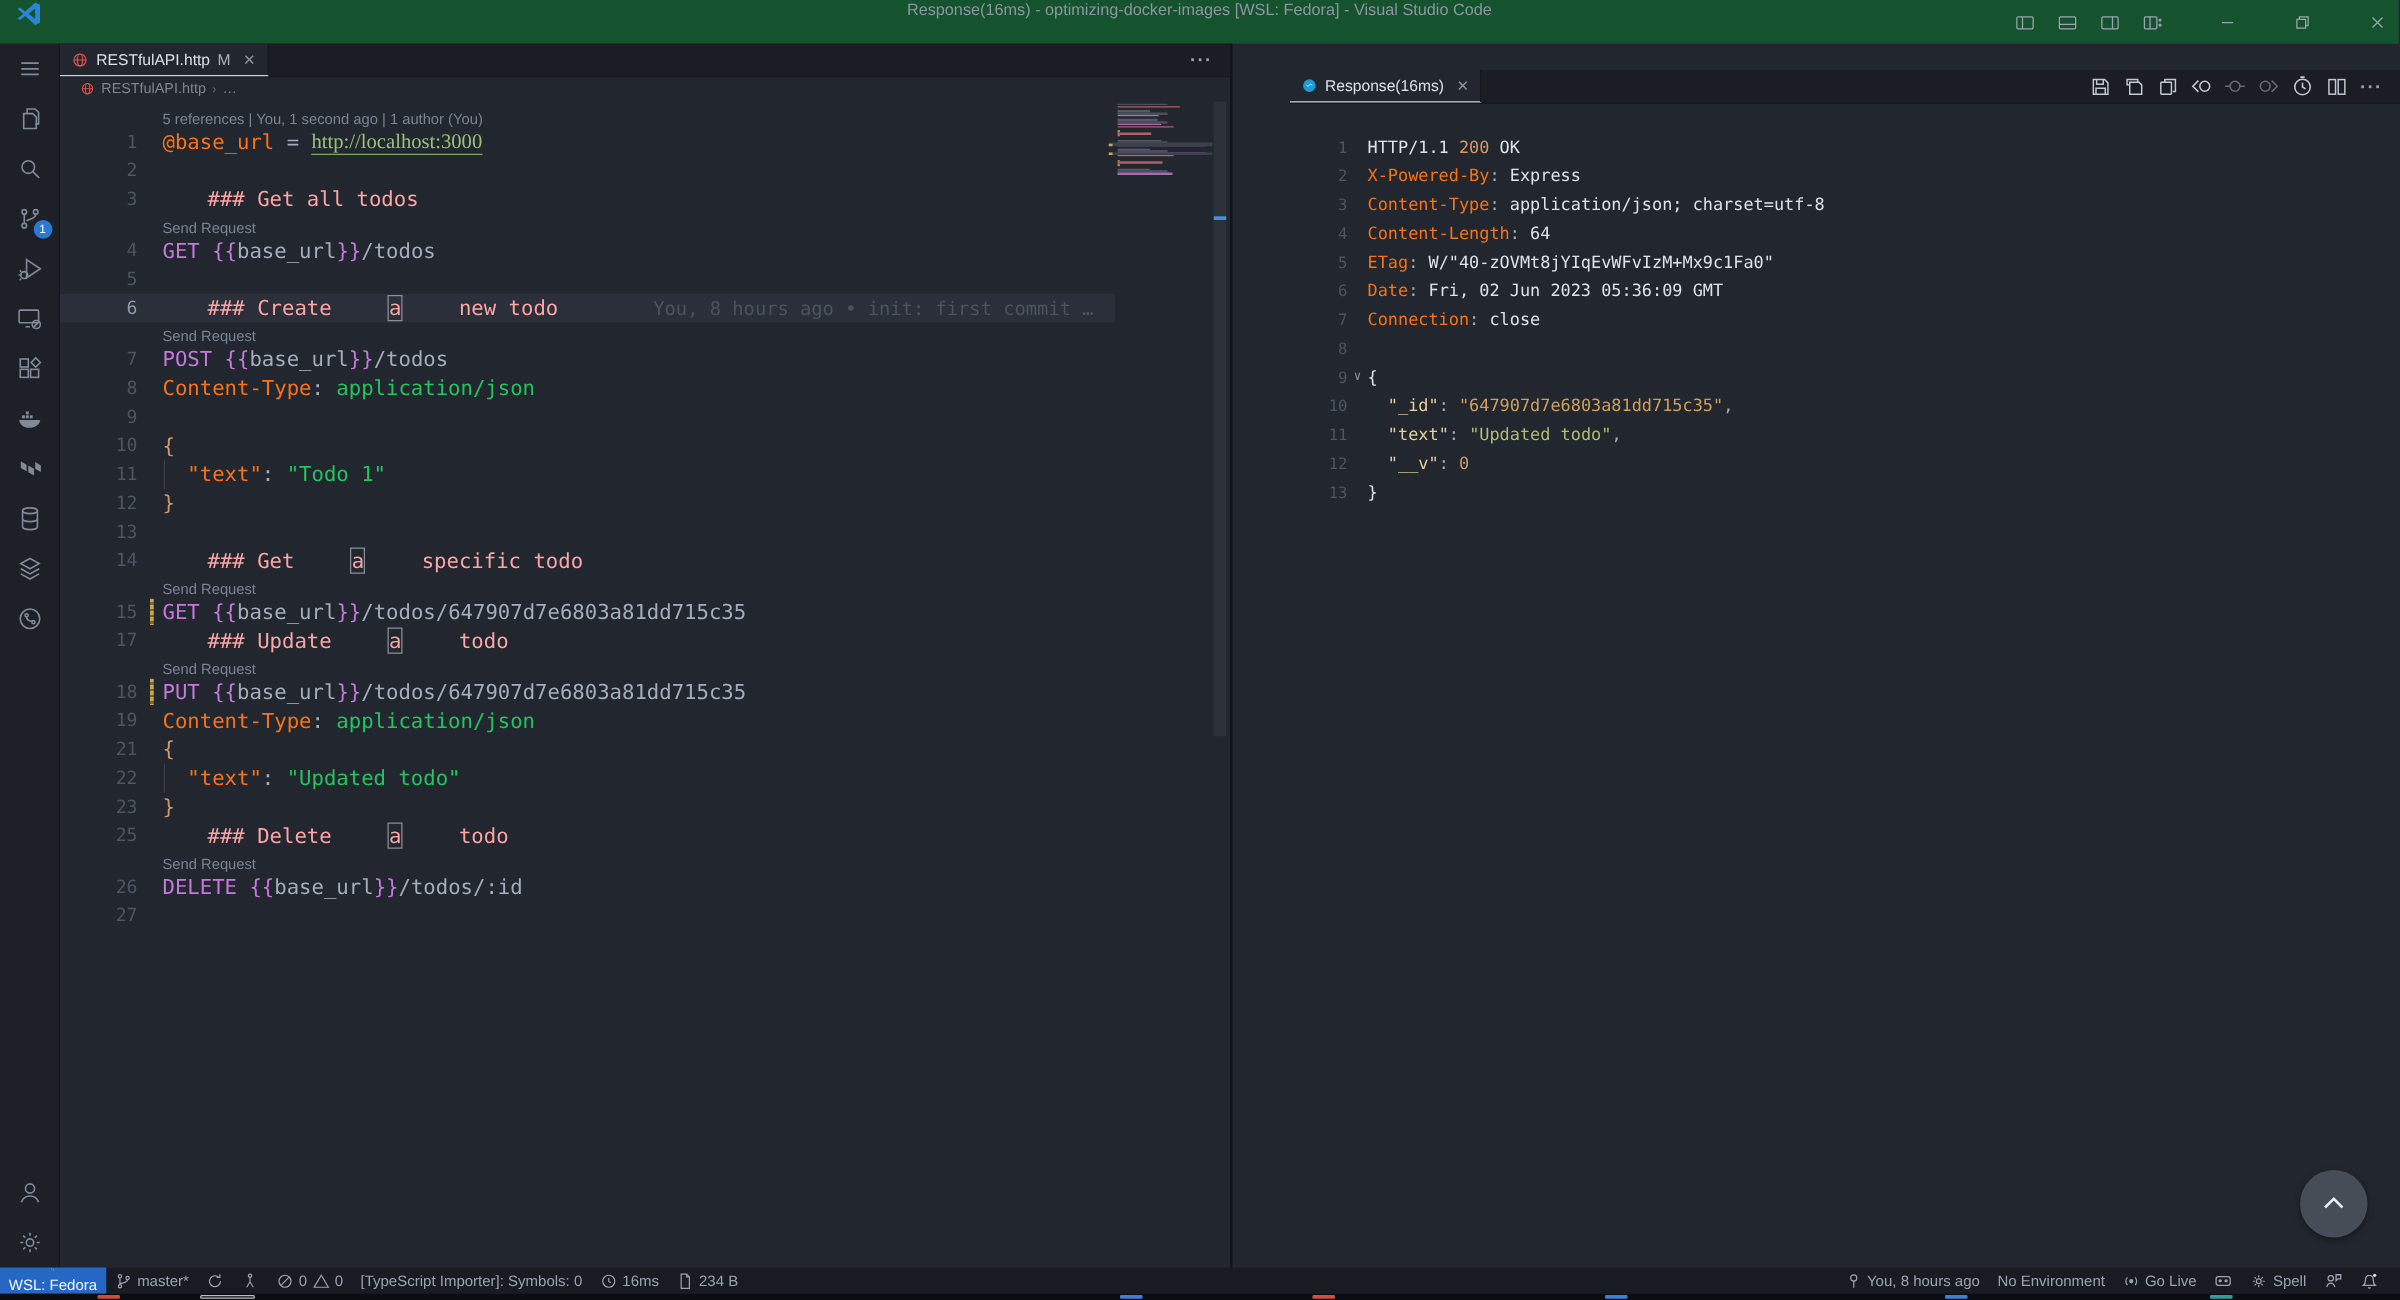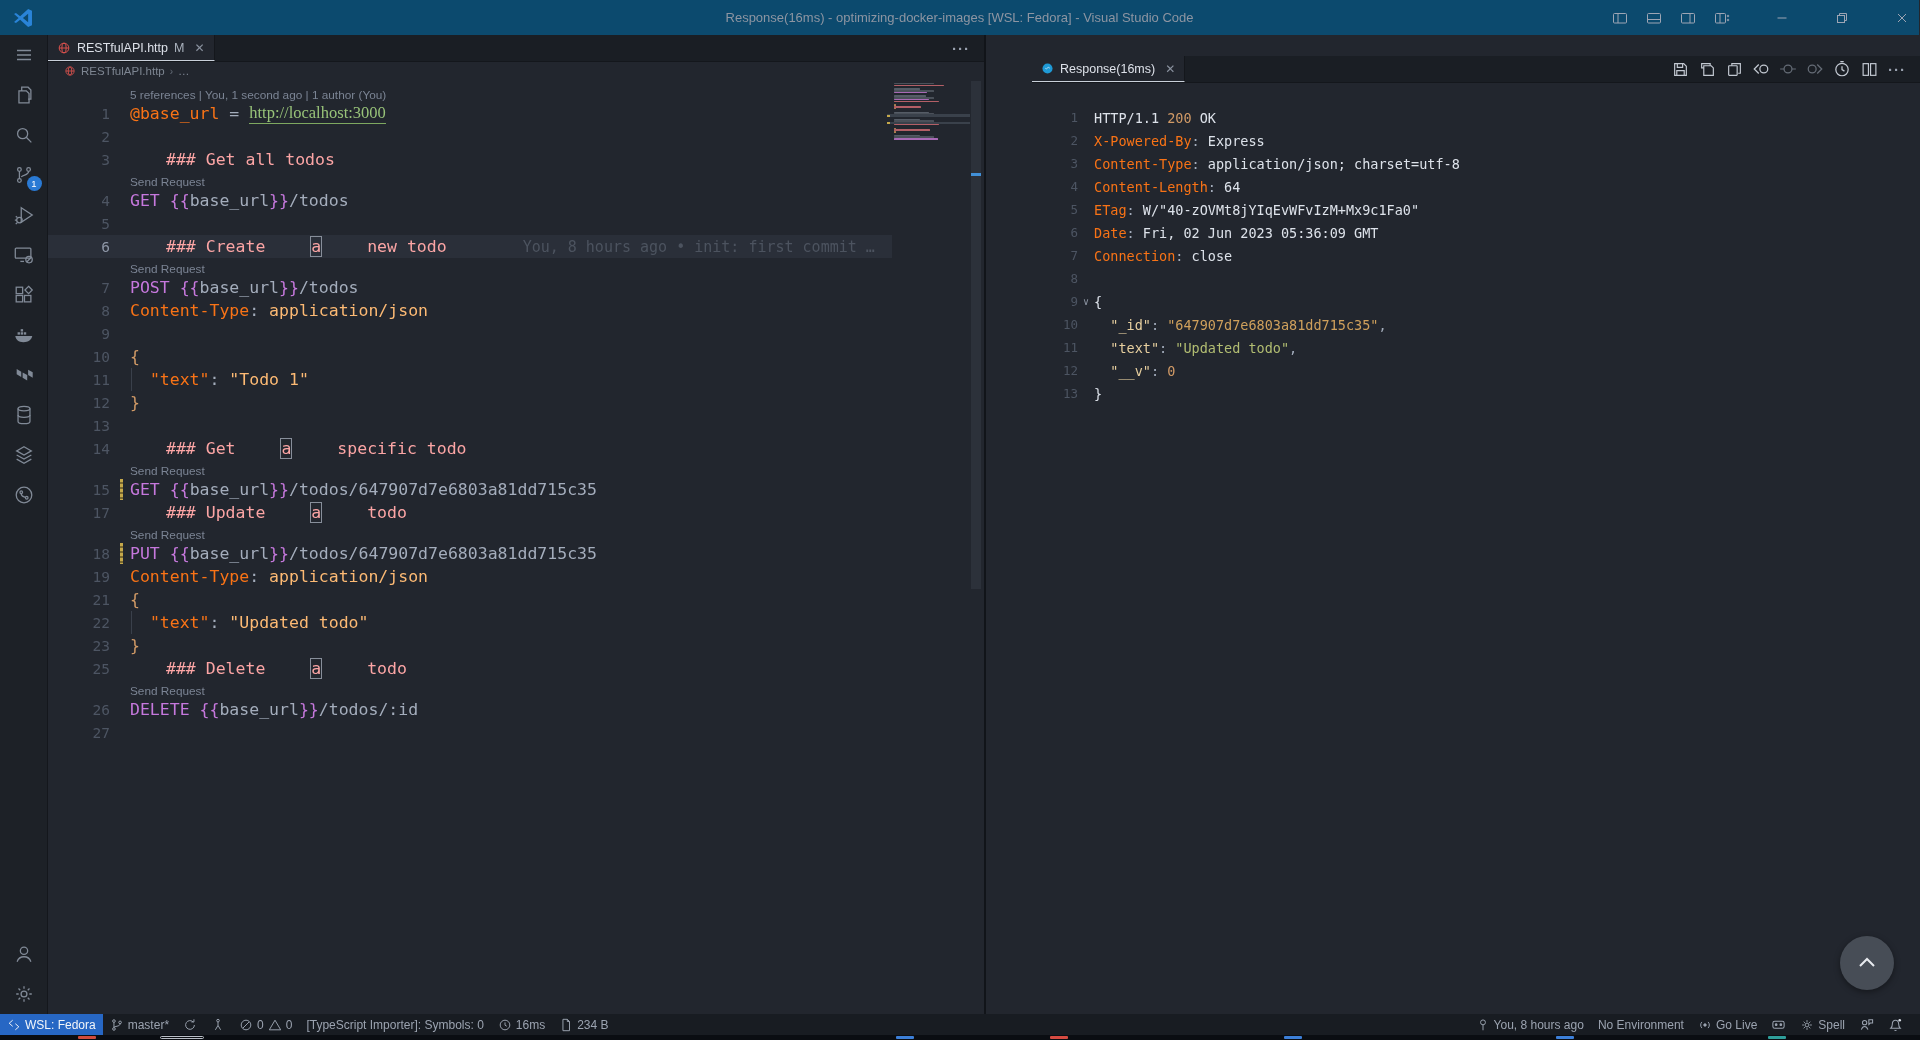--- a/index.html
+++ b/index.html
@@ -1,22 +1,22 @@
 <!DOCTYPE html>
 <html><head>
 <meta charset="utf-8">
 <style>
   * { margin:0; padding:0; box-sizing:border-box; }
   html,body { width:1920px; height:1040px; overflow:hidden; background:#0c0f13; }
   .window { position:relative; width:1920px; height:1040px; background:#22262e;
             font-family:"Liberation Sans", sans-serif; color:#abb2bf; }
 
   
-  .titlebar { position:absolute; top:0; left:0; right:1px; height:35px; background:#0c4a6e;
-              display:flex; align-items:center; }
+  .titlebar { position:absolute; top:0; left:0; right:1px; height:35px; background:#14532d;
+              display:flex; align-items:flex-start; }
   .tb-logo { margin-left:12px; width:22px; height:22px; flex:0 0 auto; }
   .tb-title { position:absolute; left:0; right:0; text-align:center; font-size:13px; color:#8d95a2; pointer-events:none; }
   .tb-right { margin-left:auto; display:flex; align-items:center; height:100%; }
   .tb-btn { width:34px; height:100%; display:flex; align-items:center; justify-content:center; color:#9da5b4; }
   .tb-btn svg { stroke:#9da5b4; }
   .tb-gap { width:26px; }
 
   
   .activitybar { position:absolute; top:35px; bottom:26px; left:0; width:48px; background:#1d2127;
                  border-right:1px solid #14171c; display:flex; flex-direction:column; align-items:center; }
@@ -64,21 +64,21 @@
   .g1 .gut .slot { width:20px; position:relative; height:100%; }
   .g2 .gut .slot { width:16px; text-align:center; color:#8c94a2; font-size:10px; }
   .crow.cur .ln { color:#8e97a7; }
   .modmark { position:absolute; left:10px; top:1px; bottom:1px; width:3px;
              background:repeating-linear-gradient(180deg,#c5a84b 0 3px,#7a682f 3px 5px); }
   .codetext { position:relative; display:flex; align-items:center; }
   .crow.guide .codetext:before { content:""; position:absolute; left:1px; top:0; bottom:0; width:1px; background:#3a404b; }
   .blame { color:#4c535f; margin-left:76px; font-size:15px; }
 
   .s.red    { color:#f97316; }
-  .s.green  { color:#fdba74; }
+  .s.green  { color:#22c55e; }
   .s.url    { color:#98c379; border-bottom:1px solid #7ea860;font-family:Liberation Serif, serif; }
   .s.purple { color:#c678dd; }
   .s.gold   { color:#d19a66; }
   .s.orange { color:#d19a66; }
   .s.fg     { color:#a4adbc; }
   .s.cmt    { color:#fca5a5;margin-left:36px; }
   .s.white  { color:#dde2ea; }
   .s.key    { color:#e7cf9f; }
   .s.val    { color:#cfa05c; }
   .s.olive  { color:#b2bd72; }
@@ -97,21 +97,21 @@
   .scrolltop { position:absolute; right:26px; bottom:24px; width:54px; height:54px; border-radius:50%;
                background:#474d56; display:flex; align-items:center; justify-content:center; box-shadow:0 2px 6px rgba(0,0,0,.4); }
 
   
   .statusbar { position:absolute; left:0; right:0; bottom:5px; height:21px; background:#181c22;
                display:flex; align-items:center; font-size:12px; color:#9ba3b0; }
   .sb-left, .sb-right { display:flex; align-items:center; height:100%; }
   .sb-right { margin-left:auto; padding-right:10px; }
   .sb-item { display:flex; align-items:center; gap:4px; padding:0 7px; height:100%; }
   .sb-item svg { stroke:#9ba3b0; fill:none; stroke-width:1.1; }
-  .sb-chip { background:#2767c4; color:#f2f5f9; }
+  .sb-chip { background:#2767c4; color:#f2f5f9;flex-direction:column; }
   .sb-chip svg { stroke:#f2f5f9; }
 
   .sliver { position:absolute; left:0; right:0; bottom:0; height:5px; background:#0a0d12; }
   .sl-mark { position:absolute; bottom:1px; height:3px; width:18px; border-radius:1px; }
   .sl-box { position:absolute; bottom:1px; left:160px; width:44px; height:3px; border:1px solid #b9bec6; border-radius:2px; }
 </style>
 </head>
 <body>
 
 <div class="window">

